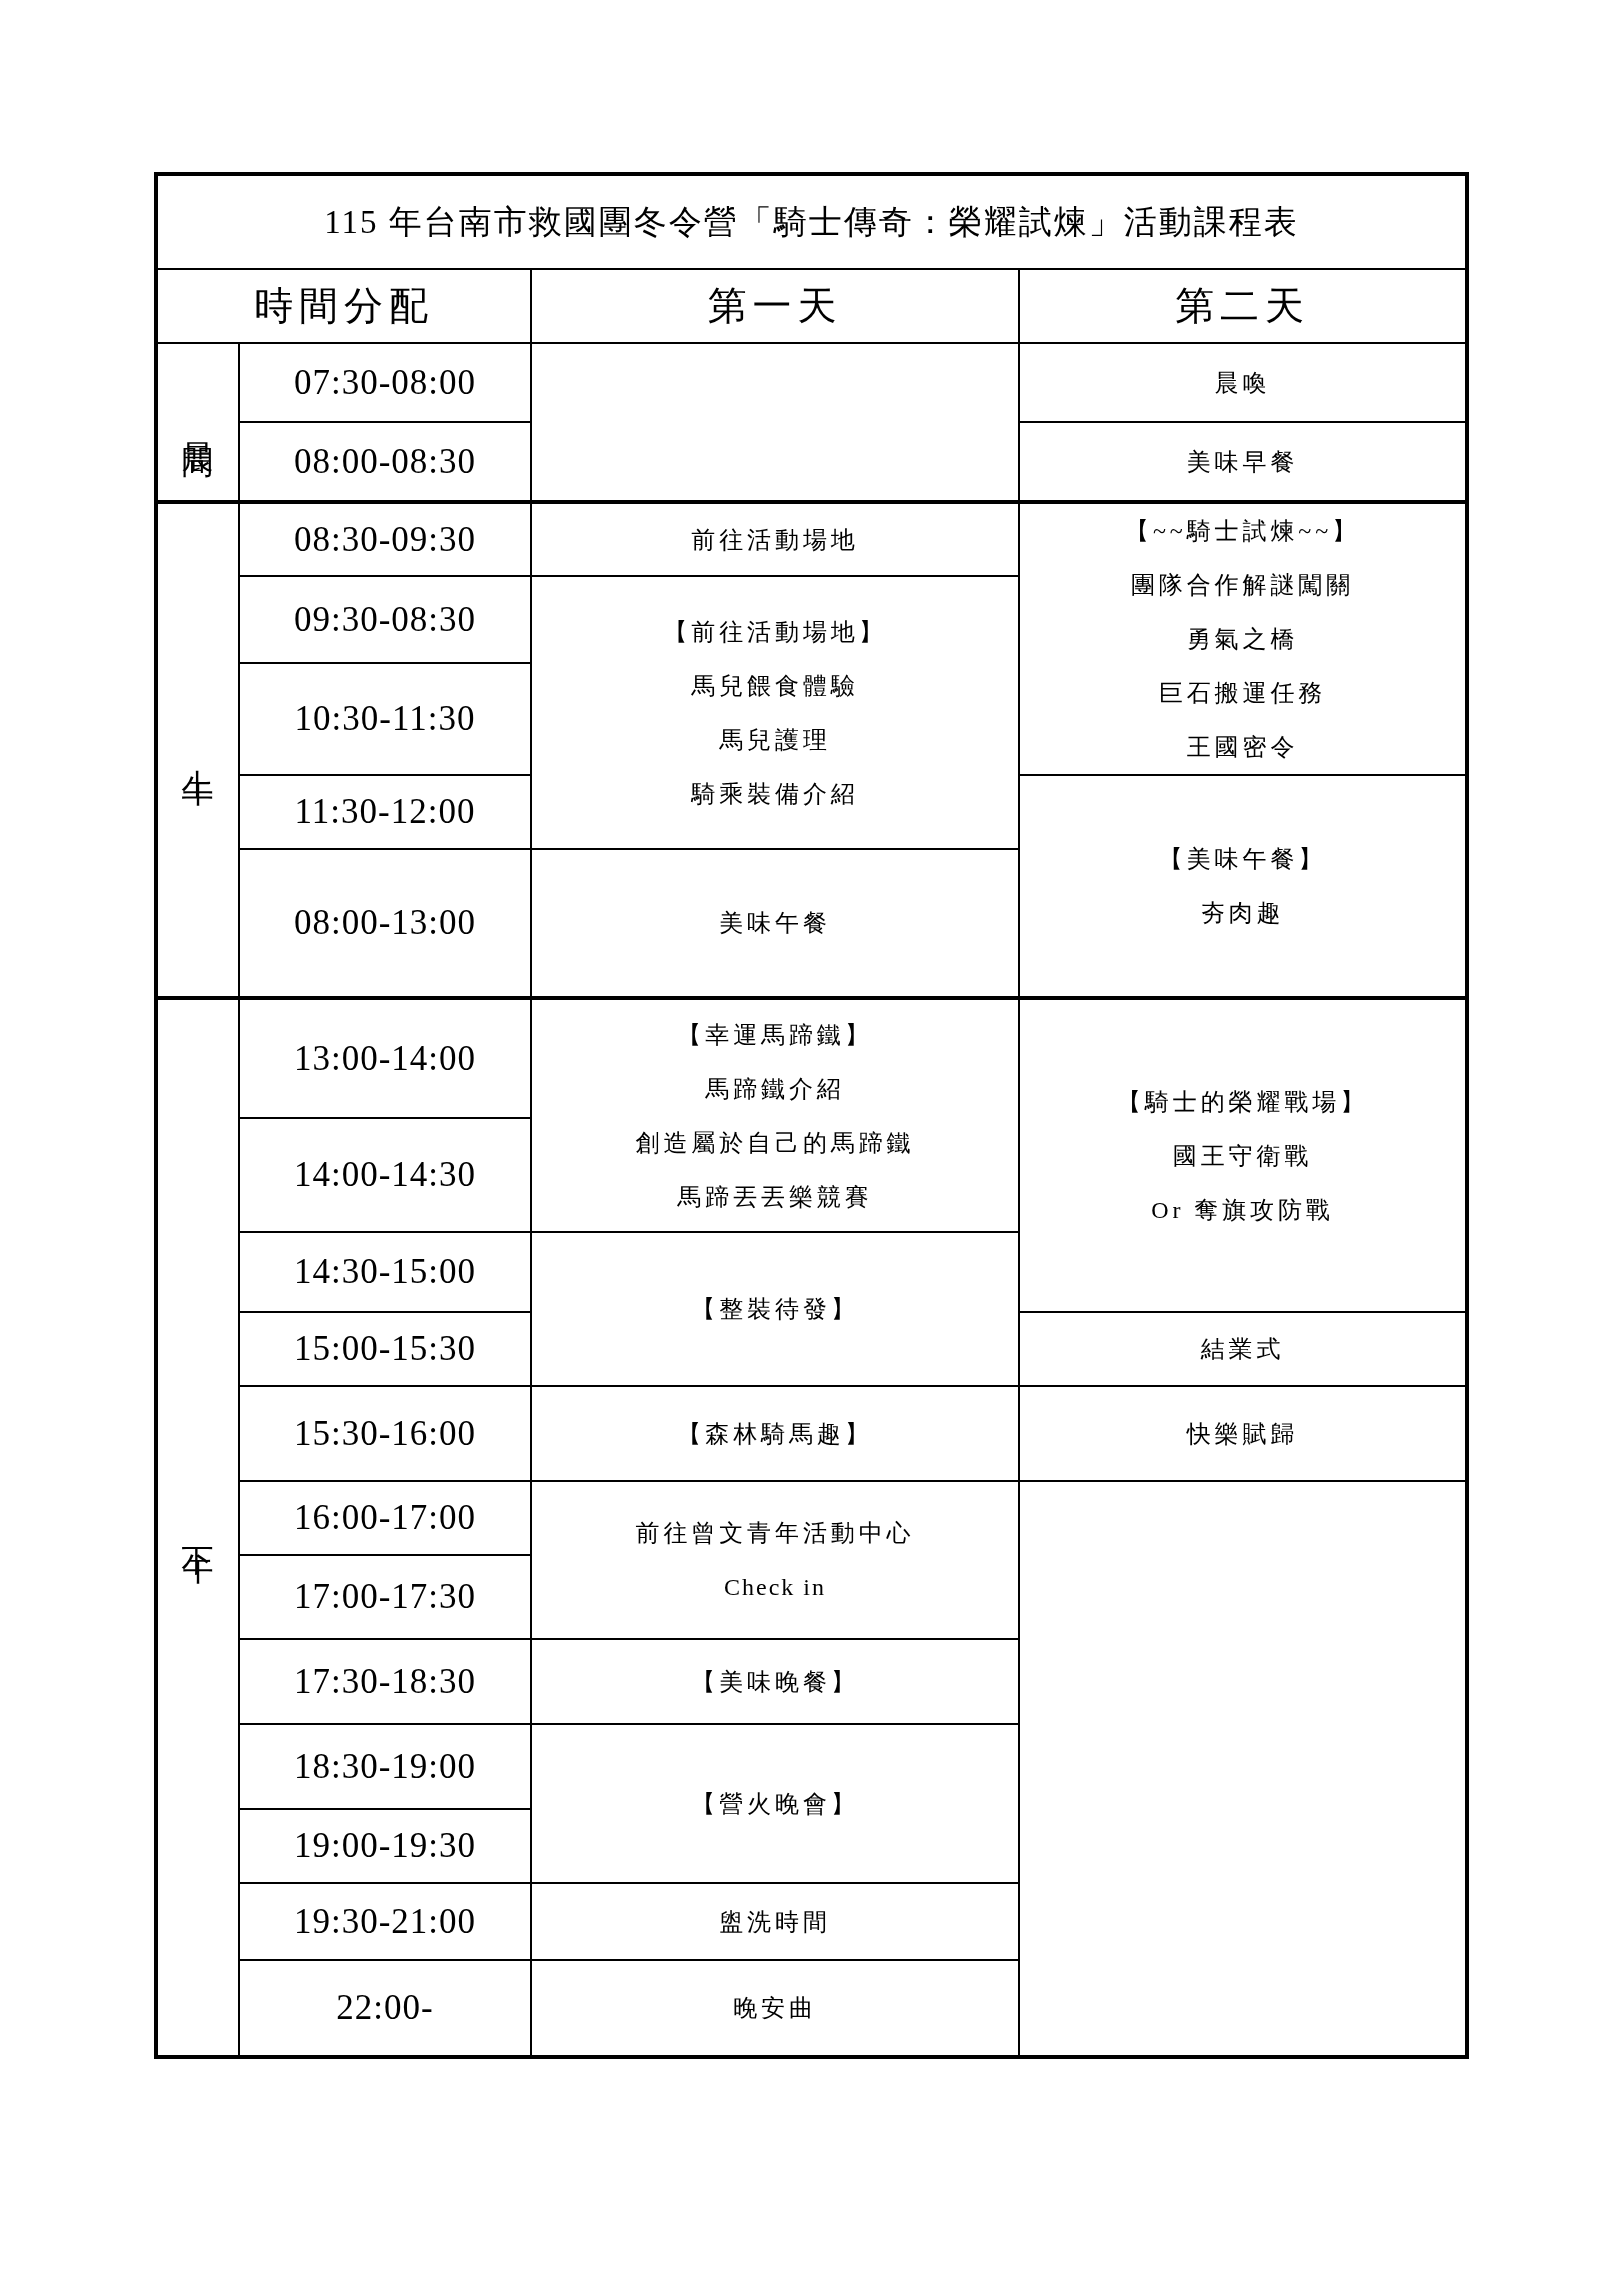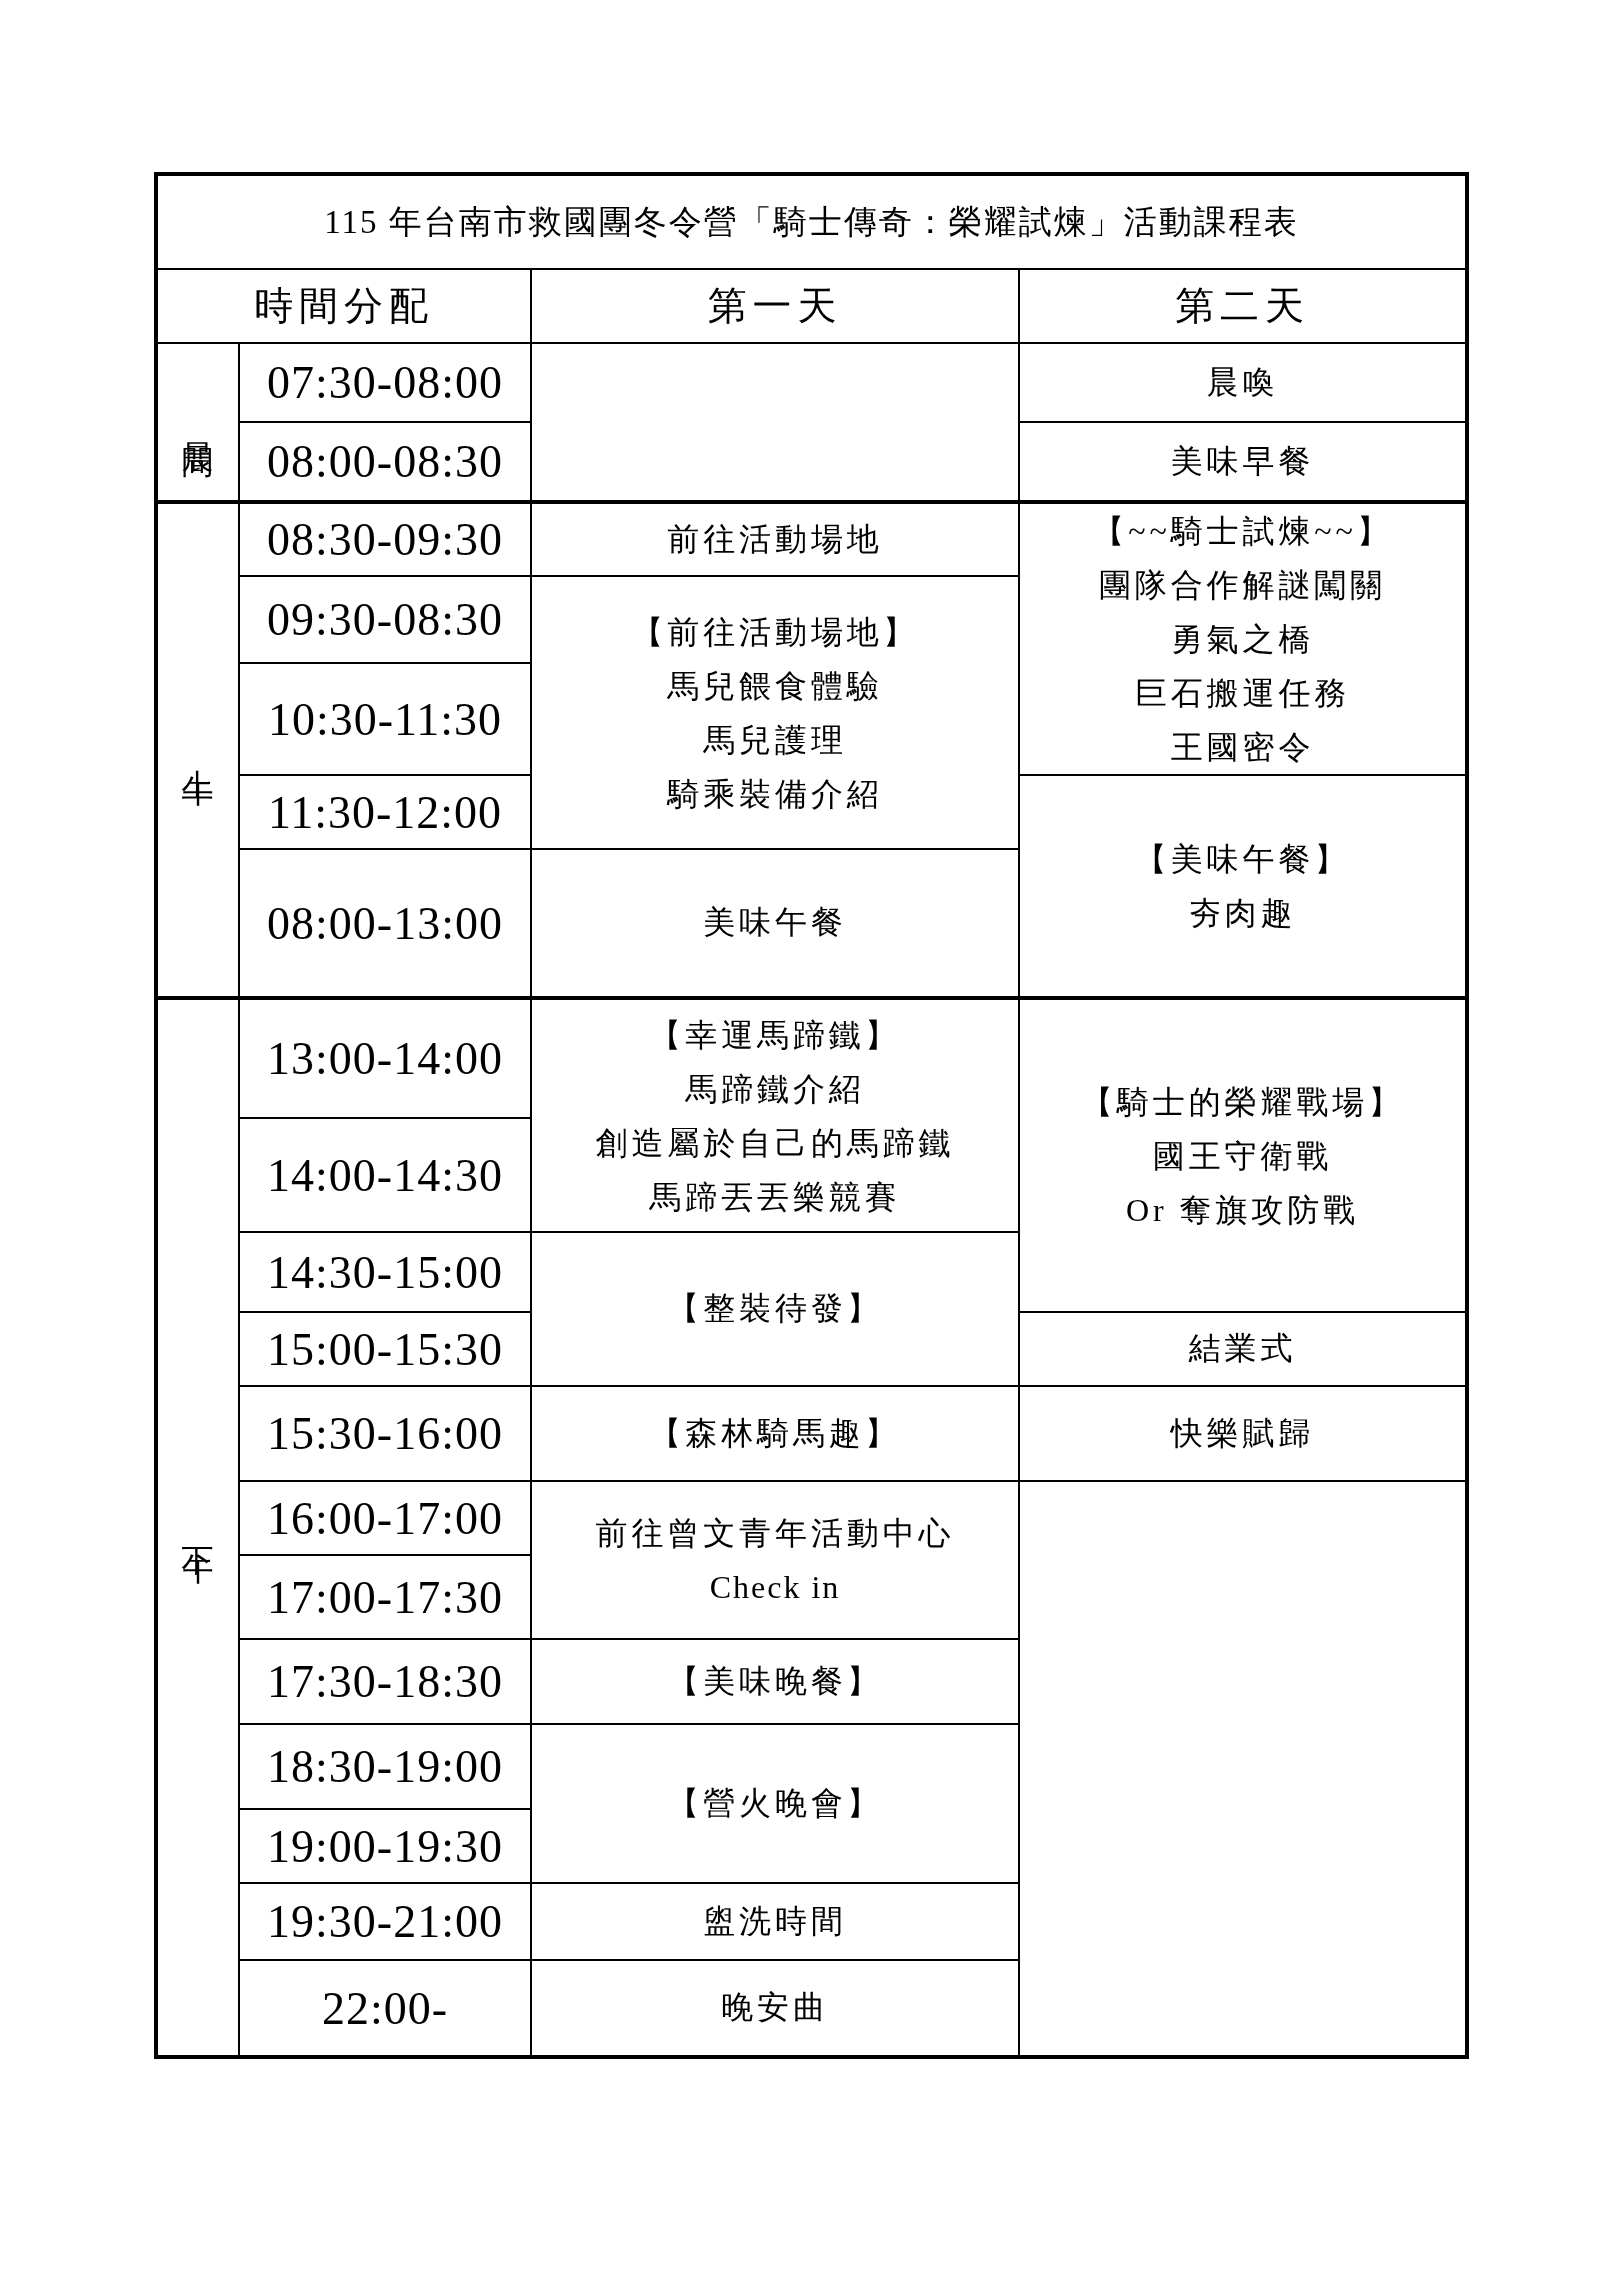--- a/index.html
+++ b/index.html
@@ -31,26 +31,26 @@
     letter-spacing:2px;
     border-bottom-width:4.9px;
   }
   td.hdr{
     font-size:39px;
     letter-spacing:5.9px;
     border-bottom-width:4.9px;
     margin-top:32px;
   }
   td.time{
-    font-size:46px;
+    font-size:35px;
     letter-spacing:1px;
     white-space:nowrap;
   }
   td.act{
-    font-size:32px;
+    font-size:24px;
     letter-spacing:3.9px;
   }
   td.act .line{
     line-height:54px;
   }
   td.latin-line .line2{
     letter-spacing:2px;
   }
   tr.sec td{
     border-top-width:4.9px;

